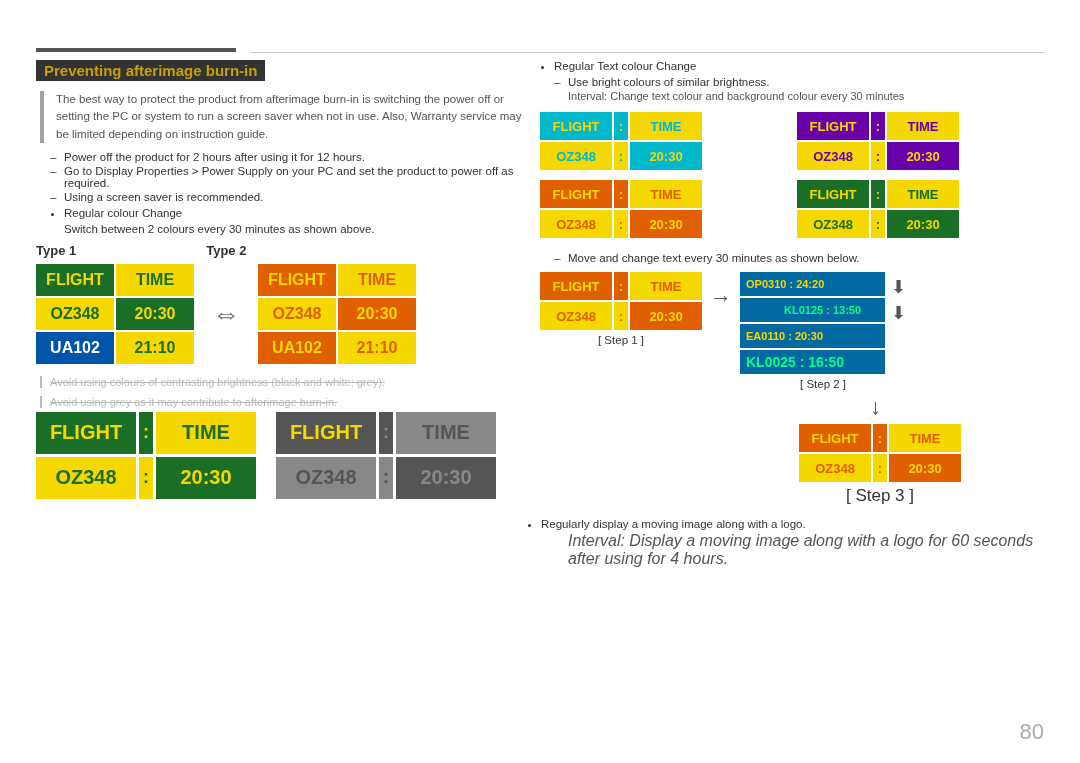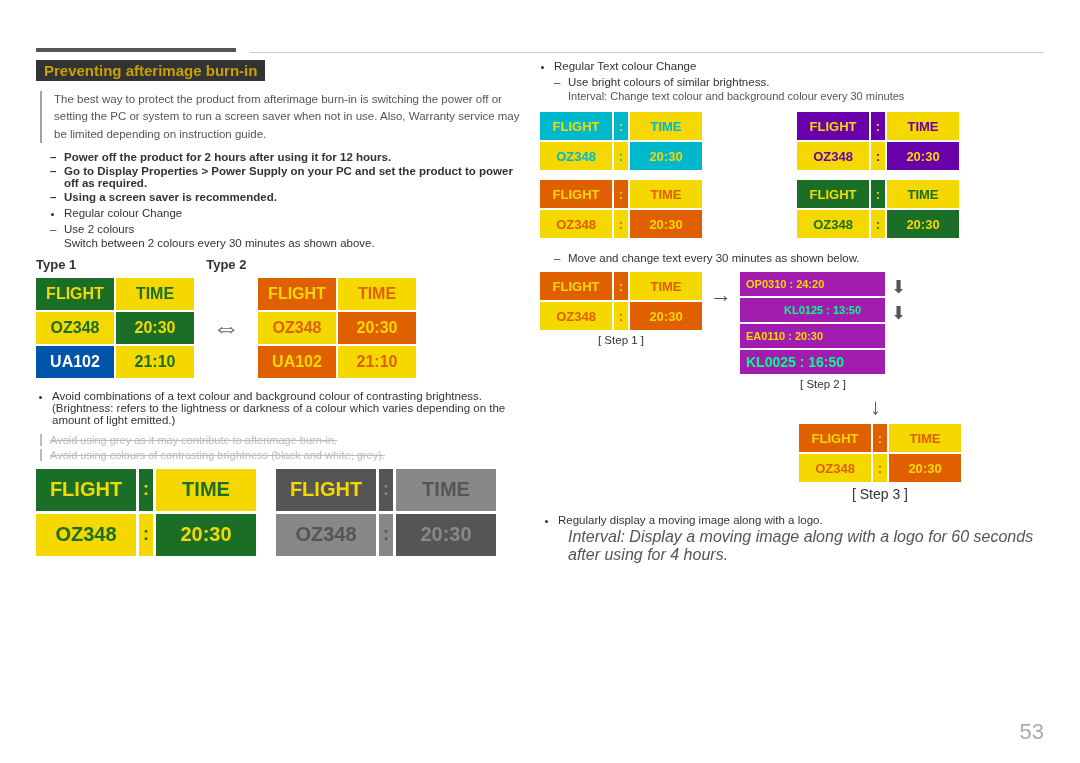--- a/index.html
+++ b/index.html
@@ -57,21 +57,21 @@
       padding: 2px 8px;
       margin-bottom: 10px;
     }
 
     .dash-text {
       font-size: 11.5px;
       color: #555;
       line-height: 1.5;
       margin-bottom: 8px;
       padding-left: 12px;
-      border-left: 2px solid #a3a3a3;
+      border-left: 4px solid #a3a3a3;
       margin-left: 4px;
     }
 
     .bullet-item {
       font-size: 11.5px;
       color: #333;
       margin-left: 12px;
       margin-bottom: 4px;
       list-style: disc;
     }
@@ -203,45 +203,42 @@
     .sm-tm-yellow4{ background: #f5d800; color: #1a6e25; width: 72px; height: 28px; font-size: 13px; font-weight: 900; display:flex;align-items:center;justify-content:center; }
     .sm-oz-yellow4{ background: #f5d800; color: #1a6e25; width: 72px; height: 28px; font-size: 13px; font-weight: 900; display:flex;align-items:center;justify-content:center; }
     .sm-20-green  { background: #1a6e25; color: #f5d800; width: 72px; height: 28px; font-size: 13px; font-weight: 900; display:flex;align-items:center;justify-content:center; }
 
     
     .scroll-display {
       display: flex;
       flex-direction: column;
       gap: 2px;
     }
-    .scroll-box-dark { background: #a21caf; color: #f5d800; width: 145px; height: 24px; font-size: 12px; font-weight: 700; display:flex;align-items:center;padding-left:6px; }
+    .scroll-box-dark { background: #0369a1; color: #f5d800; width: 145px; height: 24px; font-size: 12px; font-weight: 700; display:flex;align-items:center;padding-left:6px; }
   </style>
 </head>
 <body>
 
 <div class="top-bar-left"></div>
 <div class="top-bar-right"></div>
 
 <div class="left-col">
   <div class="section-title">Preventing afterimage burn-in</div>
 
   <div class="dash-text">The best way to protect the product from afterimage burn-in is switching the power off or setting the PC or system to run a screen saver when not in use. Also, Warranty service may be limited depending on instruction guide.</div>
 
-  <ul style="list-style:none;margin-bottom:4px;font-weight:bold;">
+  <ul style="list-style:none;margin-bottom:4px;">
     <li class="sub-bullet">Power off the product for 2 hours after using it for 12 hours.</li>
     <li class="sub-bullet">Go to Display Properties &gt; Power Supply on your PC and set the product to power off as required.</li>
     <li class="sub-bullet">Using a screen saver is recommended.</li>
   </ul>
 
   <ul style="margin-left:16px;margin-bottom:2px;">
     <li class="bullet-item">Regular colour Change</li>
   </ul>
-  <ul style="list-style:none;margin-bottom:0px;">
-    <li class="sub-bullet">Use 2 colours</li>
-  </ul>
   <div style="font-size:11.5px;color:#333;margin-left:28px;margin-bottom:8px;">Switch between 2 colours every 30 minutes as shown above.</div>
 
   
   <div class="type-labels">
     <span class="type-label">Type 1</span>
     <span class="type-label">Type 2</span>
   </div>
 
   <div style="display:flex;align-items:center;gap:10px;margin-bottom:12px;">
 
@@ -271,26 +268,23 @@
         <div class="t2-oz348">OZ348</div>
         <div class="t2-2030">20:30</div>
       </div>
       <div class="flight-row">
         <div class="t2-ua102">UA102</div>
         <div class="t2-2110">21:10</div>
       </div>
     </div>
   </div>
 
-  <ul style="margin-left:16px;margin-bottom:8px;">
-    <li style="font-size:11.5px;color:#333;">Avoid combinations of a text colour and background colour of contrasting brightness. (Brightness: refers to the lightness or darkness of a colour which varies depending on the amount of light emitted.)</li>
-  </ul>
-
+
+  <div style="font-size:11px;color:#bbb;text-decoration:line-through;margin-left:4px;margin-bottom:8px;border-left:2px solid #bbb;padding-left:8px;">Avoid using colours of contrasting brightness (black and white; grey).</div>
   <div style="font-size:11px;color:#bbb;text-decoration:line-through;margin-left:4px;margin-bottom:3px;border-left:2px solid #bbb;padding-left:8px;">Avoid using grey as it may contribute to afterimage burn-in.</div>
-  <div style="font-size:11px;color:#bbb;text-decoration:line-through;margin-left:4px;margin-bottom:8px;border-left:2px solid #bbb;padding-left:8px;">Avoid using colours of contrasting brightness (black and white; grey).</div>
 
   
   <div style="display:flex;gap:20px;margin-top:4px;">
 
     <div class="large-display">
       <div class="lg-header">
         <div class="lg-flight-green">FLIGHT</div>
         <div style="background:#1a6e25;color:#f5d800;width:14px;height:42px;display:flex;align-items:center;justify-content:center;font-weight:900;font-size:18px;">:</div>
         <div class="lg-time-green">TIME</div>
       </div>
@@ -431,24 +425,24 @@
         <div class="sm-fl-orange">FLIGHT</div>
         <div style="background:#e06000;color:#f5d800;width:14px;height:28px;display:flex;align-items:center;justify-content:center;font-weight:900;">:</div>
         <div class="sm-tm-yellow3">TIME</div>
       </div>
       <div class="sm-row">
         <div class="sm-oz-yellow3">OZ348</div>
         <div style="background:#f5d800;color:#e06000;width:14px;height:28px;display:flex;align-items:center;justify-content:center;font-weight:900;">:</div>
         <div class="sm-20-orange">20:30</div>
       </div>
     </div>
-    <div style="font-size:14px;color:#333;margin-top:4px;">[ Step 3 ]</div>
+    <div style="font-size:17px;color:#333;margin-top:4px;">[ Step 3 ]</div>
   </div>
 
   <div style="margin-top:12px;">
-    <ul style="margin-left:18px;margin-bottom:2px;">
+    <ul style="margin-left:1px;margin-bottom:2px;">
       <li style="font-size:11.5px;color:#333;">Regularly display a moving image along with a logo.</li>
     </ul>
     <div style="font-size:16px;color:#555;margin-left:28px;font-style:italic;">Interval: Display a moving image along with a logo for 60 seconds after using for 4 hours.</div>
   </div>
 </div>
 
-<div class="page-number">53</div>
+<div class="page-number">80</div>
 
 </body></html>

